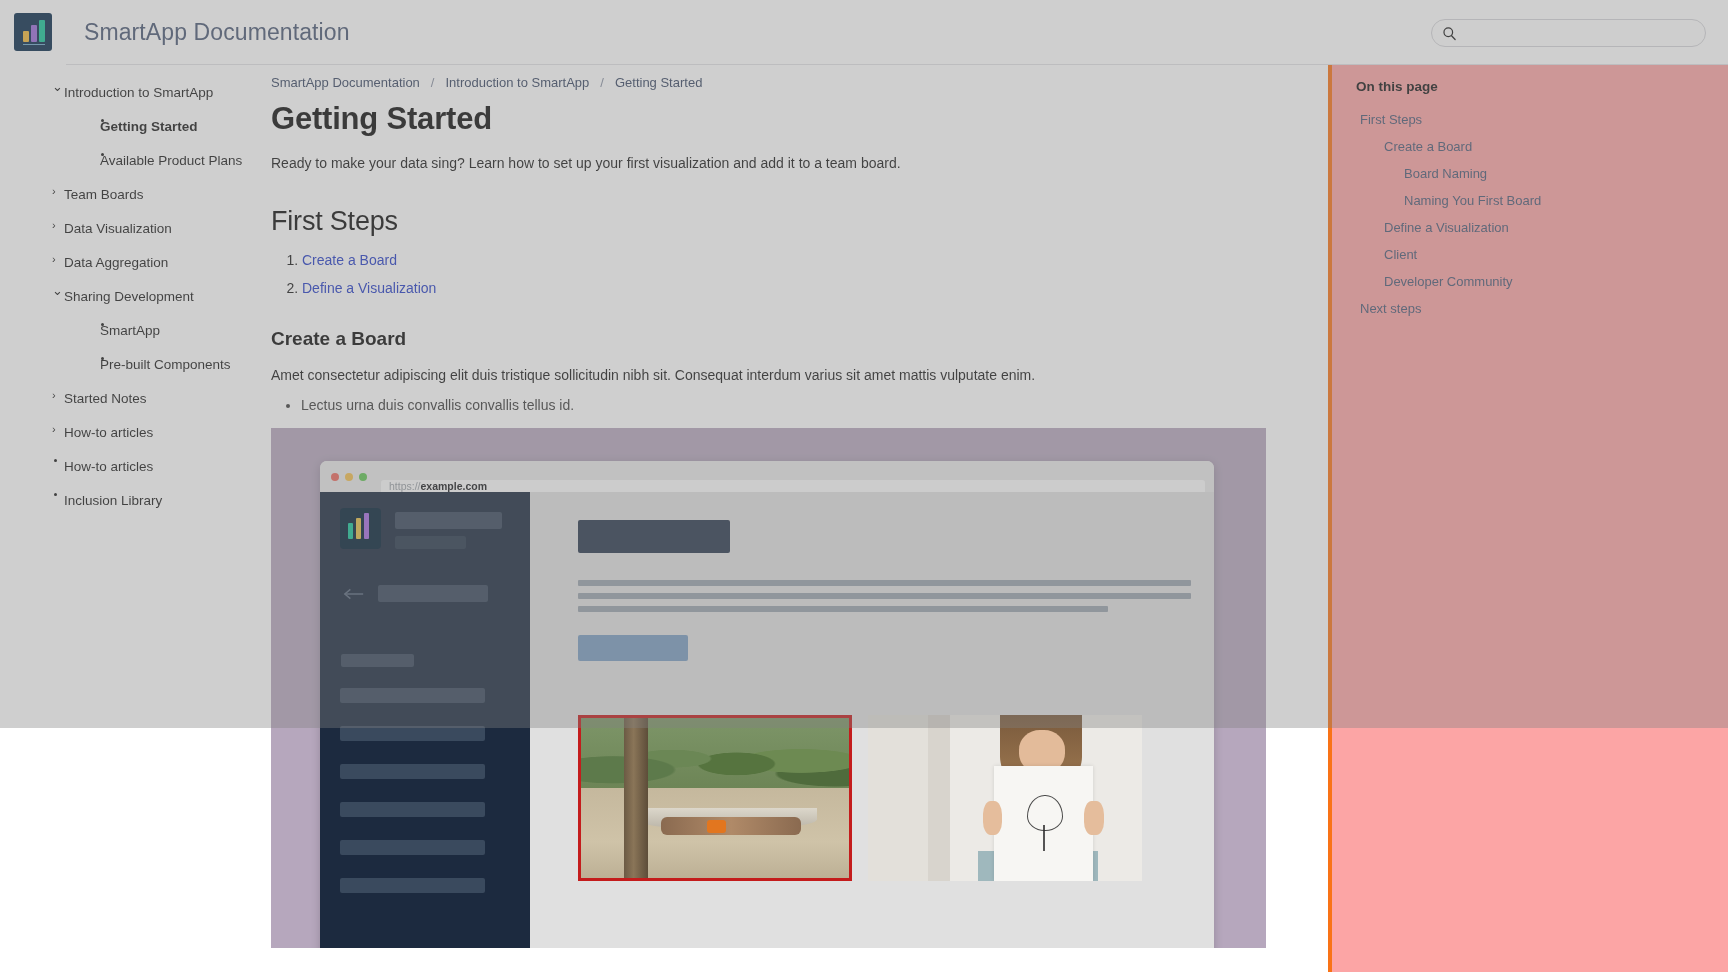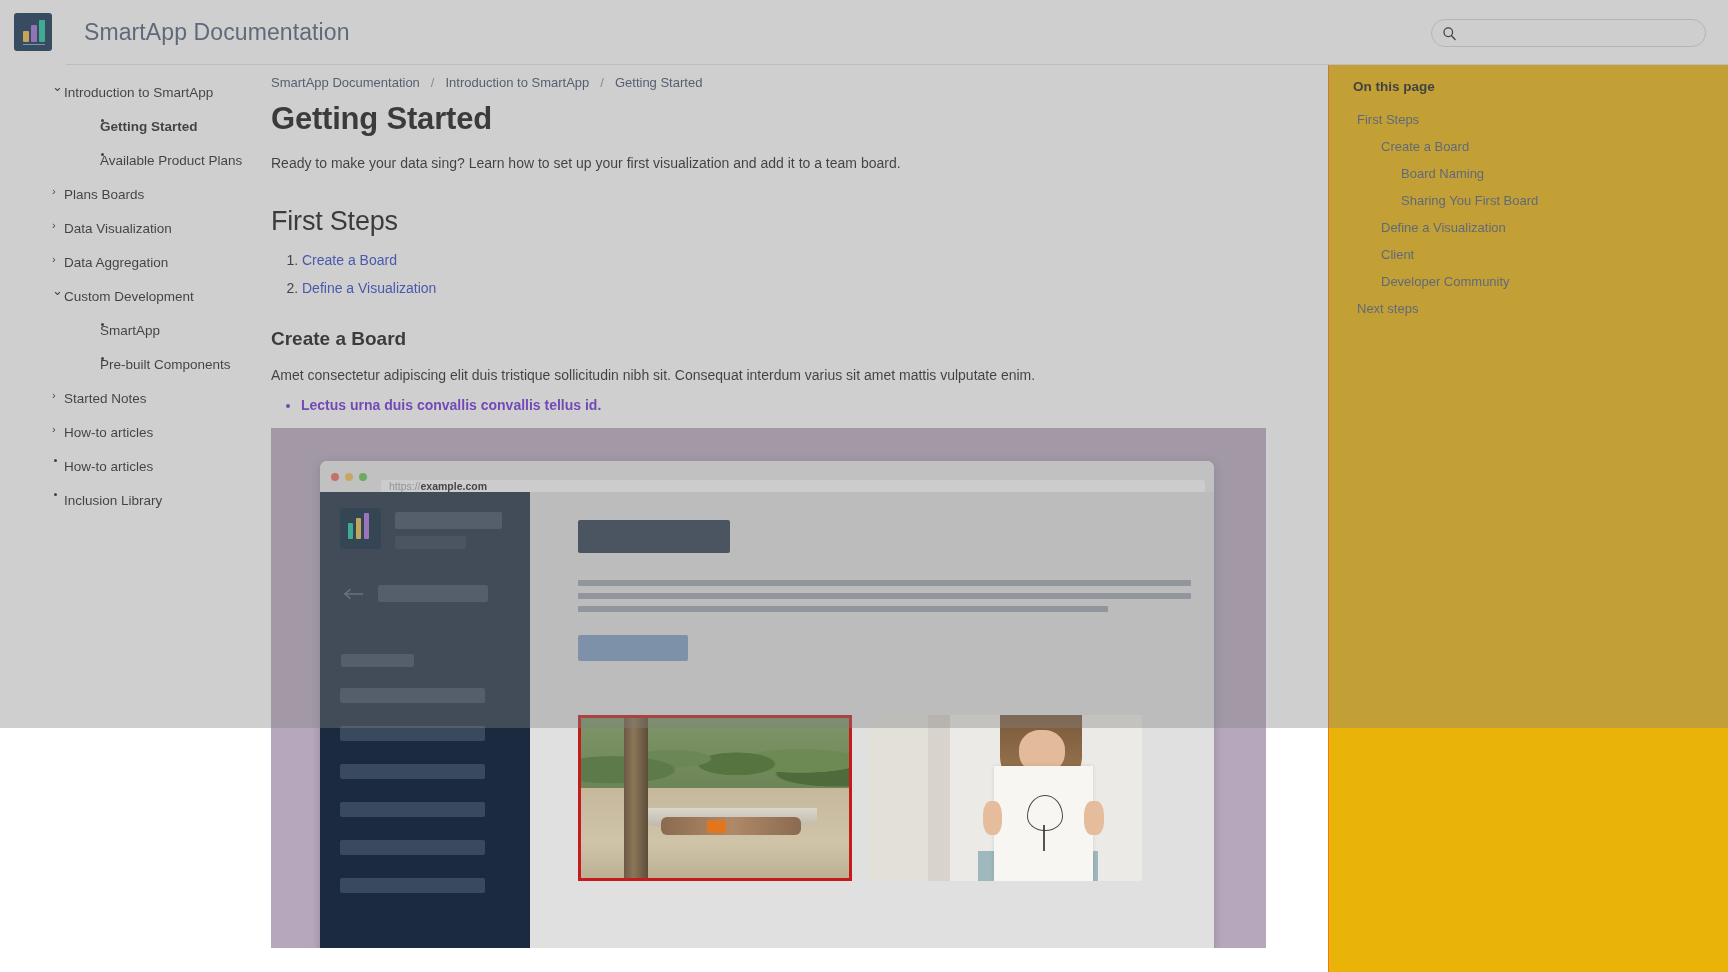--- a/index.html
+++ b/index.html
@@ -98,21 +98,21 @@
   }
   p.body { font-size:14px; color:#1c1c1c; margin-top:15px; line-height:20px; }
   ol.steps { margin-top:13px; padding-left:31px; }
   ol.steps li { font-size:14px; line-height:20px; margin-bottom:8px; color:#1c1c1c; }
   ol.steps li::marker { color:#1c1c1c; }
   a.doclink { color:#2840c8; text-decoration:none; font-size:14px; }
   h3.sub {
     font-size:19px; font-weight:700; color:#111; margin-top:30px;
   }
   ul.bullets { margin-top:10px; padding-left:30px; }
-  ul.bullets li { font-size:14px; line-height:20px; color:#6d28d9;font-weight:bold; }
+  ul.bullets li { font-size:14px; line-height:20px; color:#404040; }
 
   
   .figure {
     margin-top:13px; width:995px; height:520px;
     background:#b6a7bd; position:relative; overflow:hidden;
   }
   .browser {
     position:absolute; left:49px; top:33px; width:894px; height:500px;
     background:#f1f1f1; border-radius:7px 7px 0 0;
     box-shadow: 0 2px 10px rgba(0,0,0,.18);
@@ -194,21 +194,21 @@
     border:1.2px solid #2c2c2c; border-radius:50% 50% 50% 50%/60% 60% 40% 40%;
     opacity:.85; }
   .wm-stem { position:absolute; left:64%; top:66%; width:1.2px; height:16%; background:#2c2c2c; opacity:.8; }
   .wm-hand-l { position:absolute; left:42%; top:52%; width:7%; height:20%; background:#e5bd9c; border-radius:40%; }
   .wm-hand-r { position:absolute; left:79%; top:52%; width:7%; height:20%; background:#e5bd9c; border-radius:40%; }
   .wm-shirt { position:absolute; left:40%; bottom:0; width:44%; height:18%; background:#9fb8bd; }
 
   
   .toc {
     position:absolute; left:1328px; top:65px; width:400px; height:907px;
-    background:#eab308; border-left:1px solid #f97316; padding:14px 0 0 24px;
+    background:#fca5a5; border-left:4px solid #f97316; padding:14px 0 0 24px;
   }
   .toc-title { font-size:13.5px; font-weight:700; color:#1a1a1a; margin-bottom:12px; }
   .toc-item {
     font-size:13px; color:#4d5b77; line-height:17px; padding:5px 18px 5px 0; cursor:pointer;
   }
   .toc-d0 { padding-left:4px; }
   .toc-d1 { padding-left:28px; }
   .toc-d2 { padding-left:48px; }
 
   
@@ -250,33 +250,33 @@
         <div class="nav-item nav-l1 nav-active">
           <span class="dot"></span>
           <span class="nav-text">Getting Started</span>
         </div>
         <div class="nav-item nav-l1">
           <span class="dot"></span>
           <span class="nav-text">Available Product Plans</span>
         </div>
         <div class="nav-item nav-l0">
           <span class="chev">›</span>
-          <span class="nav-text">Plans Boards</span>
+          <span class="nav-text">Team Boards</span>
         </div>
         <div class="nav-item nav-l0">
           <span class="chev">›</span>
           <span class="nav-text">Data Visualization</span>
         </div>
         <div class="nav-item nav-l0">
           <span class="chev">›</span>
           <span class="nav-text">Data Aggregation</span>
         </div>
         <div class="nav-item nav-l0">
           <span class="chev" style="top: 7px; font-size: 13px;">⌄</span>
-          <span class="nav-text">Custom Development</span>
+          <span class="nav-text">Sharing Development</span>
         </div>
         <div class="nav-item nav-l1">
           <span class="dot"></span>
           <span class="nav-text">SmartApp</span>
         </div>
         <div class="nav-item nav-l1">
           <span class="dot"></span>
           <span class="nav-text">Pre-built Components</span>
         </div>
         <div class="nav-item nav-l0">
@@ -400,21 +400,21 @@
       </div>
     </div>
   </div>
 
   <div class="toc">
     <div class="toc-title">On this page</div>
     <div id="toc-items">
         <div class="toc-item toc-d0">First Steps</div>
         <div class="toc-item toc-d1">Create a Board</div>
         <div class="toc-item toc-d2">Board Naming</div>
-        <div class="toc-item toc-d2">Sharing You First Board</div>
+        <div class="toc-item toc-d2">Naming You First Board</div>
         <div class="toc-item toc-d1">Define a Visualization</div>
         <div class="toc-item toc-d1">Client</div>
         <div class="toc-item toc-d1">Developer Community</div>
         <div class="toc-item toc-d0">Next steps</div>
       </div>
   </div>
 
   <div class="overlay"></div>
 </div>
 

